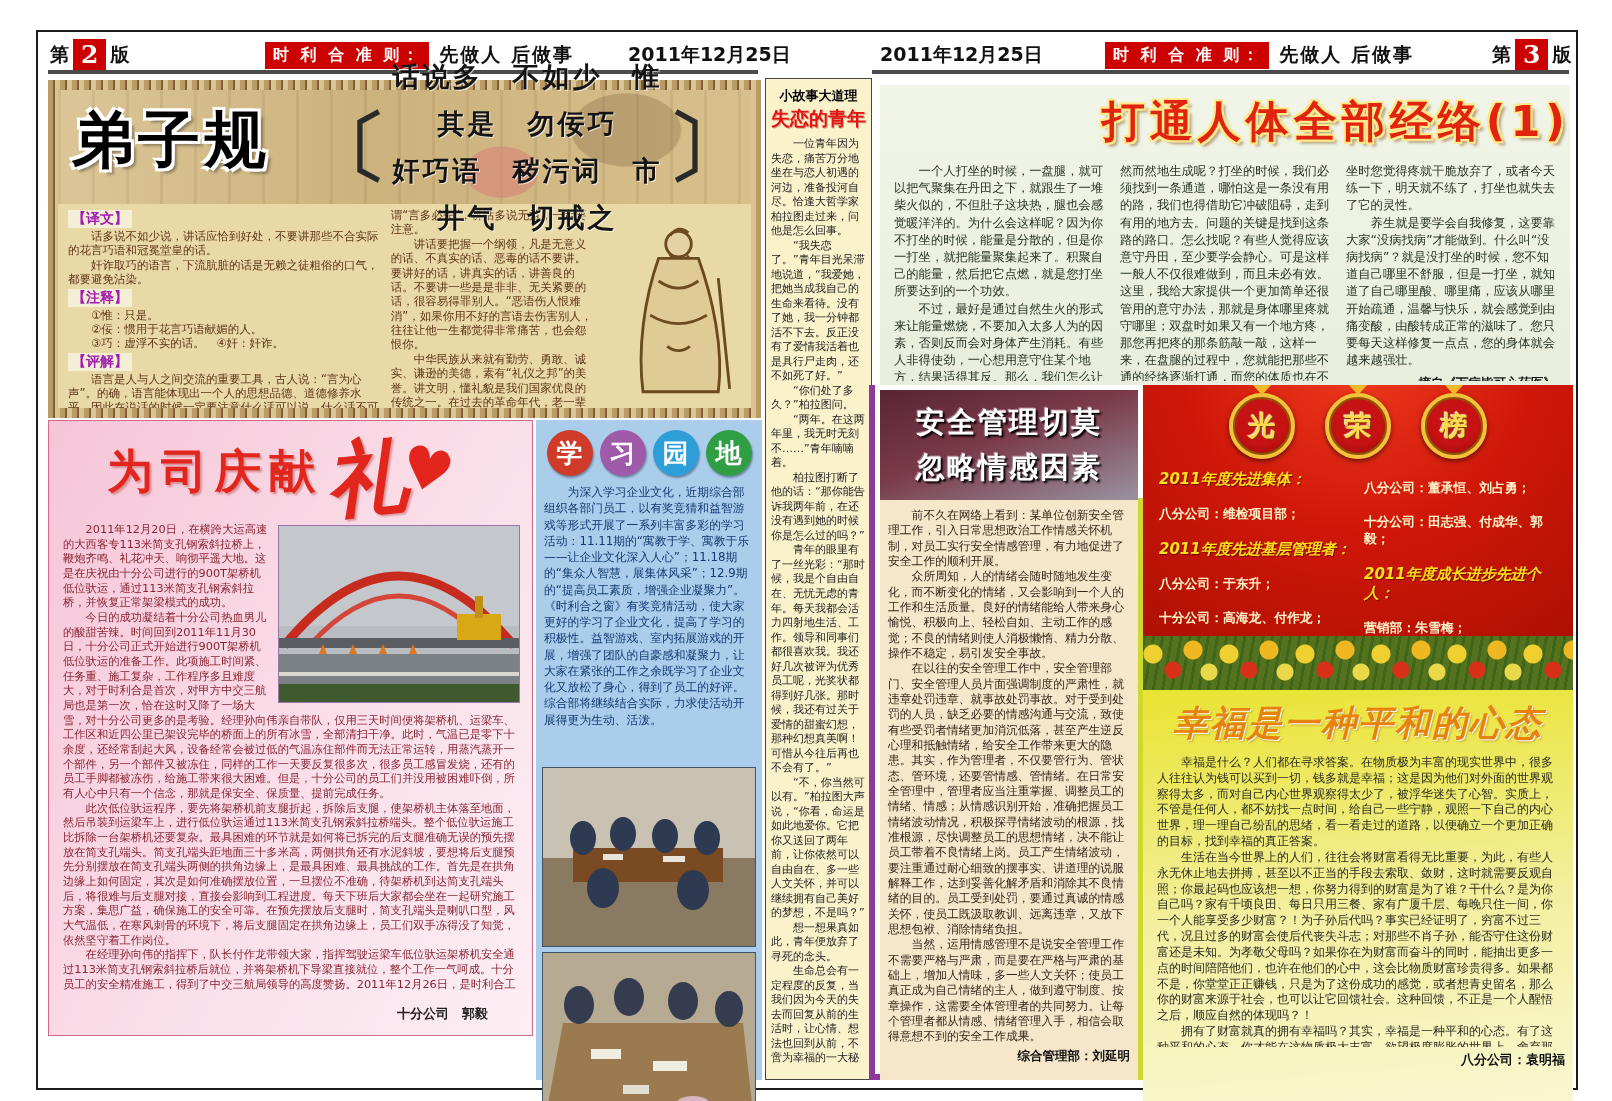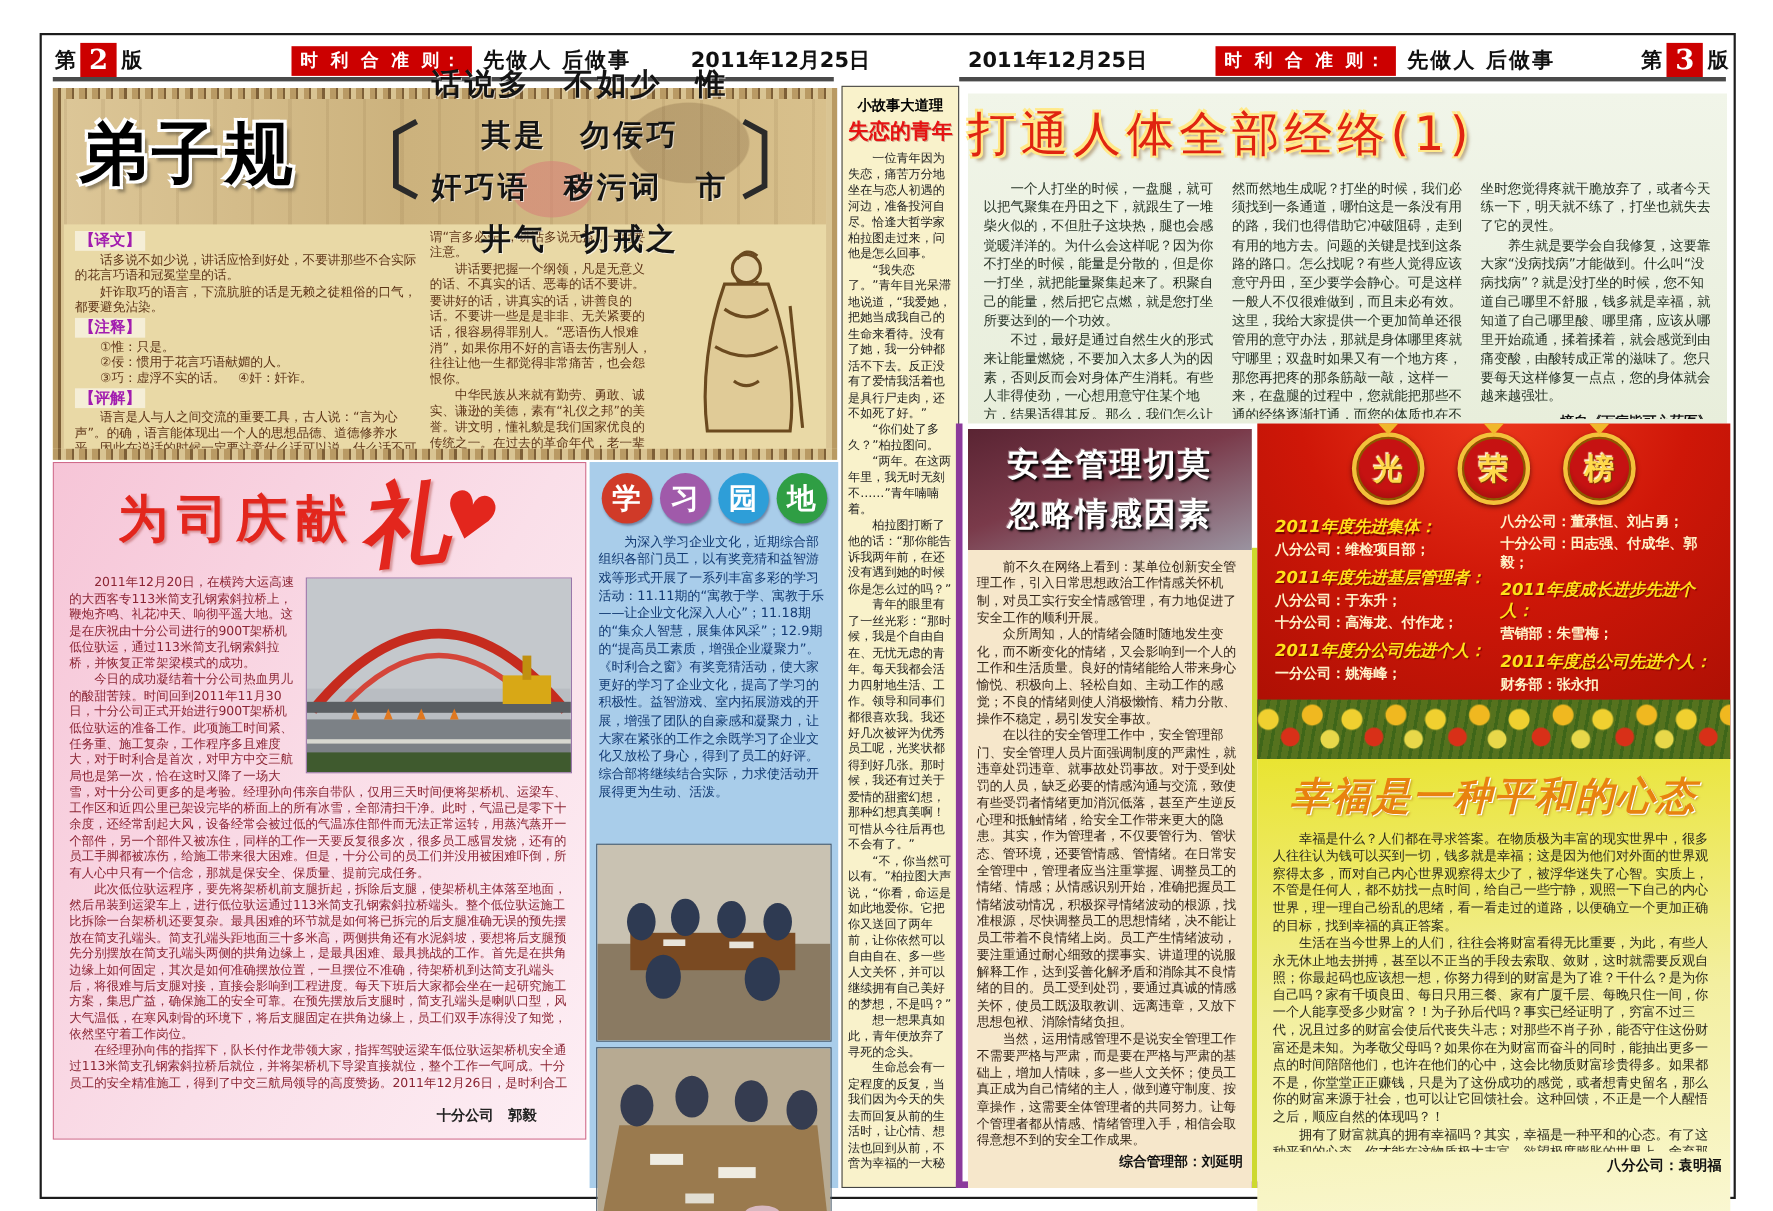--- a/index.html
+++ b/index.html
@@ -74,21 +74,21 @@
             border:1px solid #444;box-sizing:border-box;padding:8px 5px 0;}
   .story-kicker{font-weight:bold;font-size:13px;text-align:center;color:#000;}
   .story-title{font-weight:900;font-size:19px;color:#e51313;text-align:center;margin:1px 0 5px;
                text-shadow:1px 1px 0 rgba(120,0,0,.3);}
   .story-text{overflow:hidden;height:930px;}
   .story-text p{margin:0;font-size:11px;line-height:1.32;color:#222;}
 
   
   .merid{position:absolute;left:880px;top:85px;width:690px;height:300px;
          background:linear-gradient(#f1f5e9,#e8eedb);}
-  .merid-title{text-align:left;font-size:43px;font-weight:400;color:#e02410;letter-spacing:5px;padding-top:8px;
+  .merid-title{text-align:right;font-size:43px;font-weight:700;color:#e02410;letter-spacing:5px;padding-top:8px;
     text-shadow:-2px -2px 0 #ffe98a,2px -2px 0 #ffe98a,-2px 2px 0 #ffe98a,2px 2px 0 #ffe98a,4px 4px 3px rgba(110,60,0,.45);}
   .merid-cols{display:flex;gap:16px;padding:12px 14px 0;}
   .mcol{flex:1;height:218px;overflow:hidden;}
   .mcol p{margin:0;font-size:12.3px;line-height:1.4;color:#263326;}
   .merid-src{text-align:right;font-weight:bold;color:#111;font-size:12.5px;margin-top:6px;}
 
   
   .vbar{position:absolute;left:869px;top:385px;width:6px;height:695px;background:#8b3a9b;}
   .hbar{position:absolute;left:869px;top:1074px;width:275px;height:6px;background:#8b3a9b;}
   .ybar{position:absolute;left:1138px;top:498px;width:5px;height:582px;background:#cdd92e;}
@@ -107,21 +107,21 @@
   .medals{display:flex;justify-content:center;gap:30px;margin-top:8px;}
   .medal{width:58px;height:58px;border-radius:50%;position:relative;
      background:radial-gradient(circle at 50% 38%, #c61212 55%, #870a08 100%);
      border:4px solid #f2c23a;box-shadow:0 2px 5px rgba(0,0,0,.55), inset 0 0 0 2px #8a5a00;
      display:flex;align-items:center;justify-content:center;
      color:#ffd94a;font-size:27px;font-weight:900;text-shadow:1px 1px 1px #7a3a00,-1px -1px 1px #fff8d0;}
   .medal::before{content:"";position:absolute;top:-14px;left:50%;transform:translateX(-50%);
      border-left:11px solid transparent;border-right:11px solid transparent;border-top:12px solid #f0b82a;}
   .honor-cols{display:flex;padding:4px 16px 0;gap:12px;}
   .hcol{flex:1;}
-  .hcol p{margin:3px 0;}
+  .hcol p{margin:17px 0;}
   .hcol .heading{color:#ffe01a;font-weight:900;font-size:15px;font-style:italic;
                  text-shadow:1px 1px 1px #7a0000;margin-top:7px;}
   .hcol .names{color:#fff3c8;font-size:12.8px;font-weight:bold;}
   .flowers{position:absolute;left:0;right:0;bottom:0;height:54px;background-color:#55721e;
     background-image:
       radial-gradient(circle at 10px 18px,#f0d030 0 9px,transparent 10px),
       radial-gradient(circle at 30px 34px,#d83018 0 8px,transparent 9px),
       radial-gradient(circle at 50px 14px,#f0b820 0 9px,transparent 10px),
       radial-gradient(circle at 66px 36px,#e8d84a 0 8px,transparent 9px),
       repeating-linear-gradient(100deg, rgba(40,90,20,.5) 0 3px, transparent 3px 9px);
@@ -334,21 +334,21 @@
       <div class="mcol">
           <p class="ind">一个人打坐的时候，一盘腿，就可以把气聚集在丹田之下，就跟生了一堆柴火似的，不但肚子这块热，腿也会感觉暖洋洋的。为什么会这样呢？因为你不打坐的时候，能量是分散的，但是你一打坐，就把能量聚集起来了。积聚自己的能量，然后把它点燃，就是您打坐所要达到的一个功效。</p>
           <p class="ind">不过，最好是通过自然生火的形式来让能量燃烧，不要加入太多人为的因素，否则反而会对身体产生消耗。有些人非得使劲，一心想用意守住某个地方，结果适得其反。那么，我们怎么让身体的能量自</p>
         </div>
       <div class="mcol">
           <p>然而然地生成呢？打坐的时候，我们必须找到一条通道，哪怕这是一条没有用的路，我们也得借助它冲破阻碍，走到有用的地方去。问题的关键是找到这条路的路口。怎么找呢？有些人觉得应该意守丹田，至少要学会静心。可是这样一般人不仅很难做到，而且未必有效。这里，我给大家提供一个更加简单还很管用的意守办法，那就是身体哪里疼就守哪里；双盘时如果又有一个地方疼，那您再把疼的那条筋敲一敲，这样一来，在盘腿的过程中，您就能把那些不通的经络逐渐打通，而您的体质也在不知不觉中飞速提升。如果打</p>
         </div>
       <div class="mcol">
         <div>
             <p>坐时您觉得疼就干脆放弃了，或者今天练一下，明天就不练了，打坐也就失去了它的灵性。</p>
-            <p class="ind">养生就是要学会自我修复，这要靠大家“没病找病”才能做到。什么叫“没病找病”？就是没打坐的时候，您不知道自己哪里不舒服，钱多就是幸福，就知道了自己哪里酸、哪里痛，应该从哪里开始疏通，揉着揉着，就会感觉到由痛变酸，由酸转成正常的滋味了。您只要每天这样修复一点点，您的身体就会越来越强壮。</p>
+            <p class="ind">养生就是要学会自我修复，这要靠大家“没病找病”才能做到。什么叫“没病找病”？就是没打坐的时候，您不知道自己哪里不舒服，但是一打坐，就知道了自己哪里酸、哪里痛，应该从哪里开始疏通，温馨与快乐，就会感觉到由痛变酸，由酸转成正常的滋味了。您只要每天这样修复一点点，您的身体就会越来越强壮。</p>
           </div>
         <div class="merid-src">——摘自《万病皆可心药医》</div>
       </div>
     </div>
   </div>
 
   <div class="vbar"></div>
   <div class="hbar"></div>
   <div class="ybar"></div>
 

